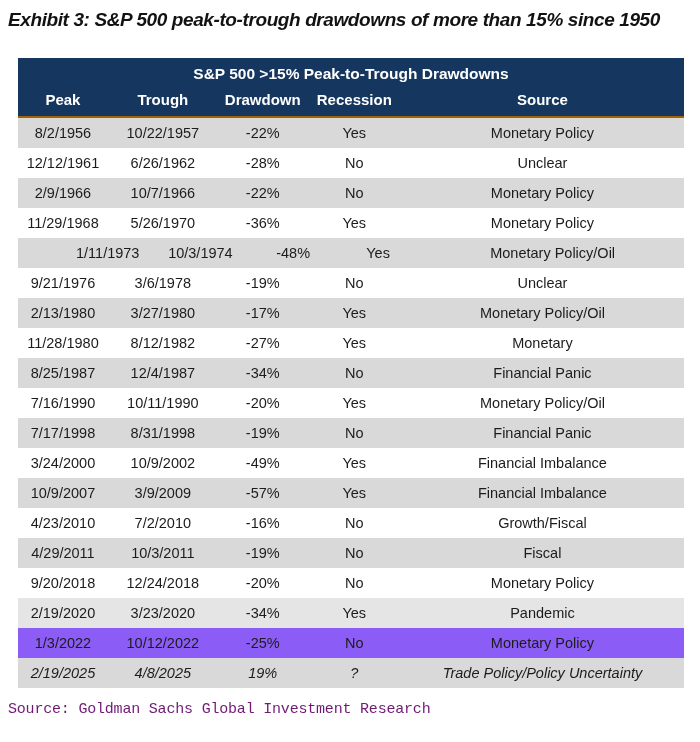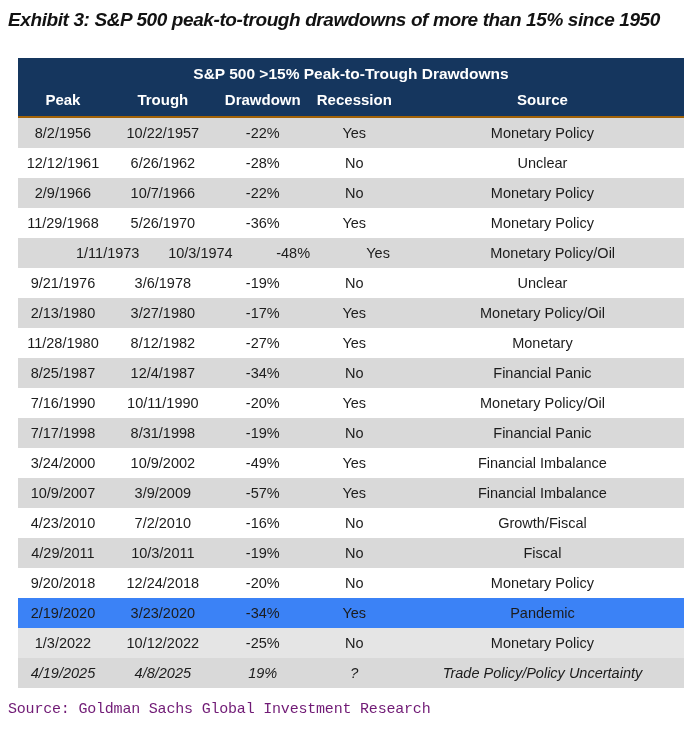--- a/index.html
+++ b/index.html
@@ -188,36 +188,36 @@
         <span class="cell c-recession">No</span>
         <span class="cell c-source">Fiscal</span>
       </div>
       <div class="row" style="background: rgb(255, 255, 255); color: rgb(28, 28, 28);">
         <span class="cell c-peak">9/20/2018</span>
         <span class="cell c-trough">12/24/2018</span>
         <span class="cell c-drawdown">-20%</span>
         <span class="cell c-recession">No</span>
         <span class="cell c-source">Monetary Policy</span>
       </div>
-      <div class="row alt" style="background: #3b82f6; color: rgb(28, 28, 28);">
+      <div class="row alt" style="background: #e5e5e5; color: rgb(28, 28, 28);">
         <span class="cell c-peak">2/19/2020</span>
         <span class="cell c-trough">3/23/2020</span>
         <span class="cell c-drawdown">-34%</span>
         <span class="cell c-recession">Yes</span>
         <span class="cell c-source">Pandemic</span>
       </div>
-      <div class="row" style="background: #e5e5e5; color: rgb(28, 28, 28);">
+      <div class="row" style="background: #8b5cf6; color: rgb(28, 28, 28);">
         <span class="cell c-peak">1/3/2022</span>
         <span class="cell c-trough">10/12/2022</span>
         <span class="cell c-drawdown">-25%</span>
         <span class="cell c-recession">No</span>
         <span class="cell c-source">Monetary Policy</span>
       </div>
       <div class="row alt italic" style="background: rgb(217, 217, 217); color: rgb(28, 28, 28);">
-        <span class="cell c-peak">4/19/2025</span>
+        <span class="cell c-peak">2/19/2025</span>
         <span class="cell c-trough">4/8/2025</span>
         <span class="cell c-drawdown">19%</span>
         <span class="cell c-recession">?</span>
         <span class="cell c-source">Trade Policy/Policy Uncertainty</span>
       </div>
     </div>
 </div>
 
 <div class="source-note" style="color: #701a75; font-family: Liberation Mono, monospace;">Source: Goldman Sachs Global Investment Research</div>
 

